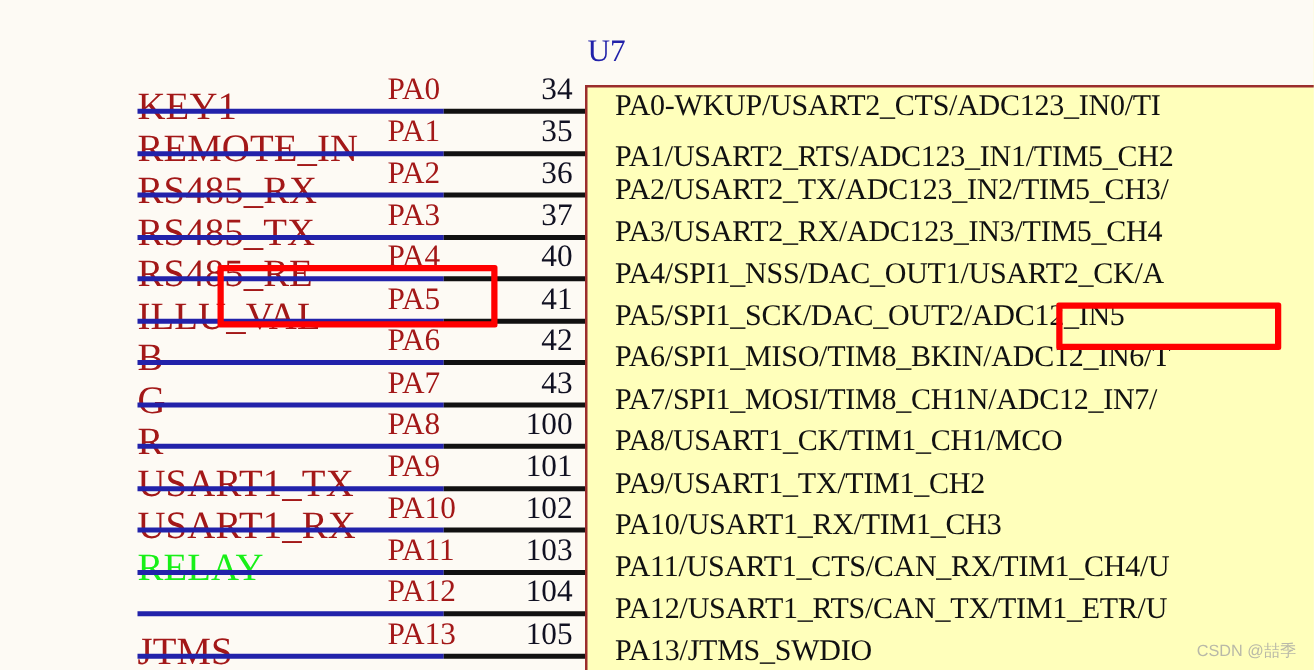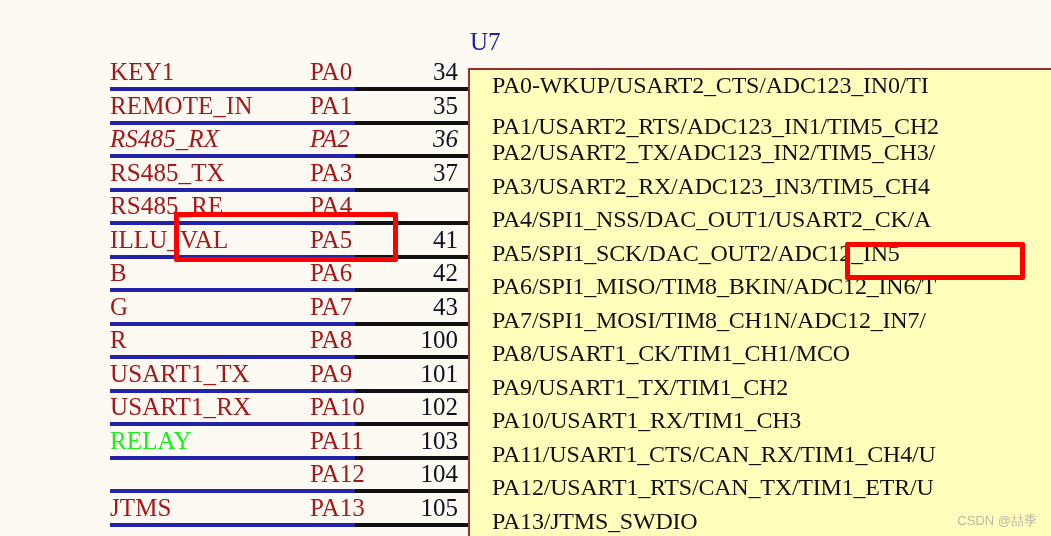--- a/index.html
+++ b/index.html
@@ -7,22 +7,22 @@
     width:1051px;height:536px;overflow:hidden;
     background:#fdfaf4;
     font-family:"Liberation Serif","DejaVu Serif",serif;
     position:relative;
   }
   #sheet{position:absolute;inset:0;}
 
   
   .row{position:absolute;left:0;width:470px;height:34px;}
   .netname{
-    position:absolute;left:110px;top:0;
-    font-size:25px;line-height:34px;
+    position:absolute;left:110px;top:13px;
+    font-size:31px;line-height:34px;
     color:#a31818;white-space:nowrap;letter-spacing:.1px;
   }
   .netname.green{color:#18f018;}
   .pinname{
     position:absolute;left:310px;top:0;
     font-size:25px;line-height:34px;
     color:#a31818;white-space:nowrap;
   }
   .pinnum{
     position:absolute;left:368px;top:0;width:90px;
@@ -93,37 +93,38 @@
       </div>
       <div class="wire" style="top: 87px;"></div>
       <div class="stub" style="top: 87px;"></div>
       <div class="row" style="top: 88.5px;">
         <div class="netname">REMOTE_IN</div>
         <div class="pinname">PA1</div>
         <div class="pinnum">35</div>
       </div>
       <div class="wire" style="top: 120.5px;"></div>
       <div class="stub" style="top: 120.5px;"></div>
-      <div class="row" style="top: 122px; font-style: italic;">
+      <div class="row" style="top: 122px;">
         <div class="netname">RS485_RX</div>
         <div class="pinname">PA2</div>
         <div class="pinnum">36</div>
       </div>
       <div class="wire" style="top: 154px;"></div>
       <div class="stub" style="top: 154px;"></div>
       <div class="row" style="top: 155.5px;">
         <div class="netname">RS485_TX</div>
         <div class="pinname">PA3</div>
         <div class="pinnum">37</div>
       </div>
       <div class="wire" style="top: 187.5px;"></div>
       <div class="stub" style="top: 187.5px;"></div>
       <div class="row" style="top: 189px;">
         <div class="netname">RS485_RE</div>
         <div class="pinname">PA4</div>
+        <div class="pinnum">40</div>
       </div>
       <div class="wire" style="top: 221px;"></div>
       <div class="stub" style="top: 221px;"></div>
       <div class="row" style="top: 222.5px;">
         <div class="netname">ILLU_VAL</div>
         <div class="pinname">PA5</div>
         <div class="pinnum">41</div>
       </div>
       <div class="wire" style="top: 254.5px;"></div>
       <div class="stub" style="top: 254.5px;"></div>

